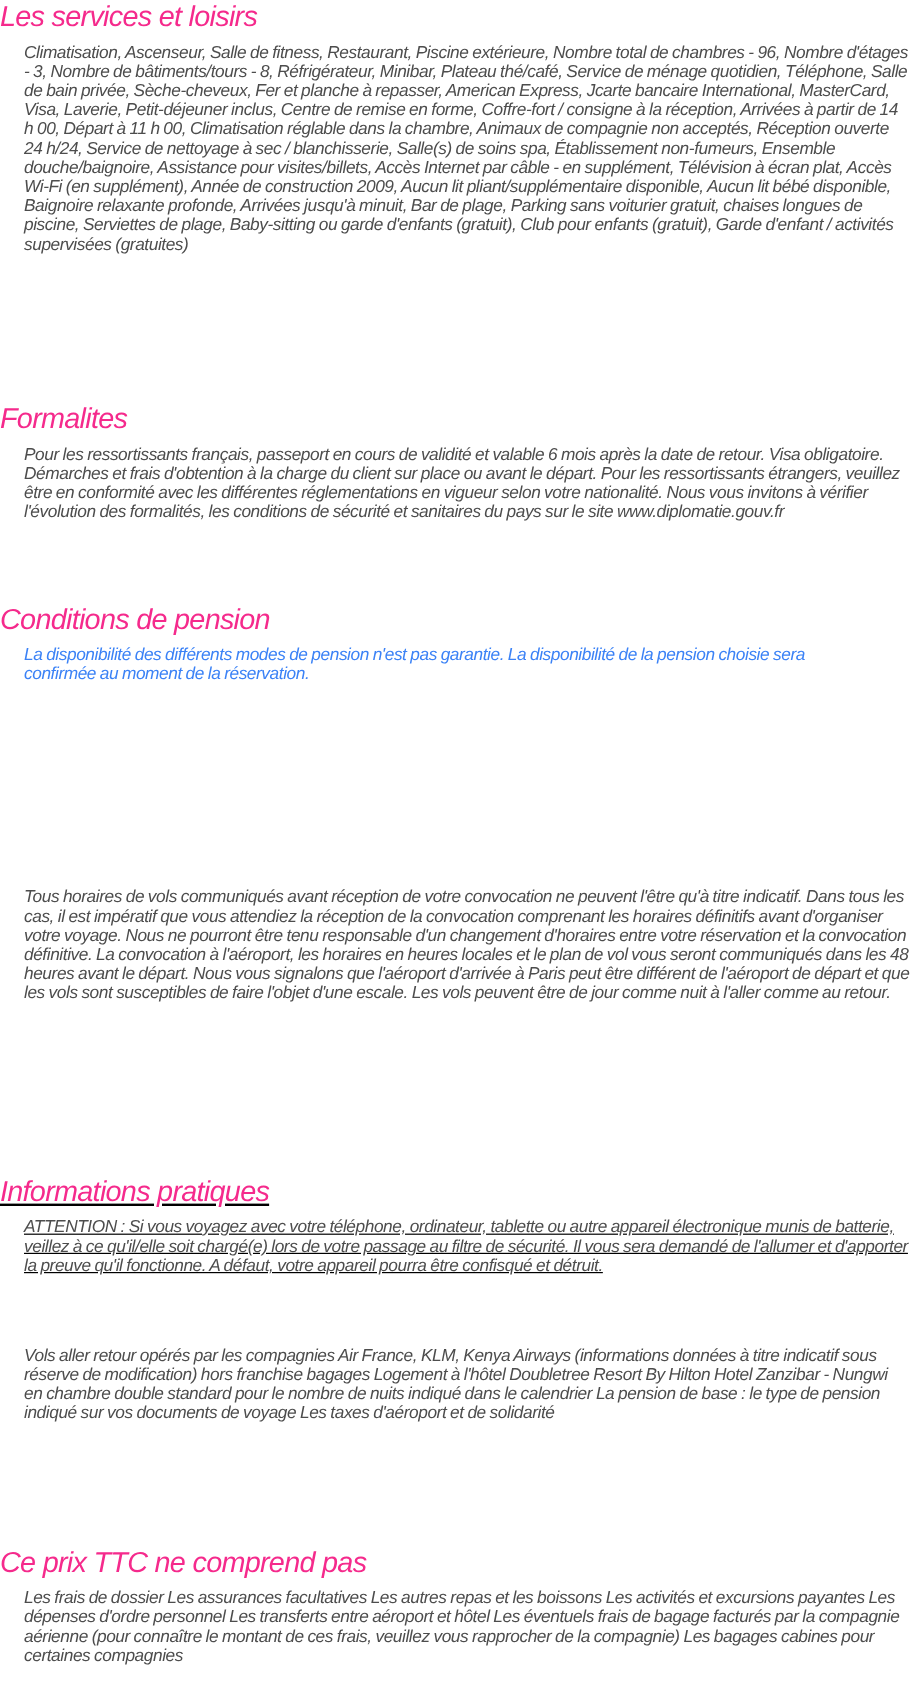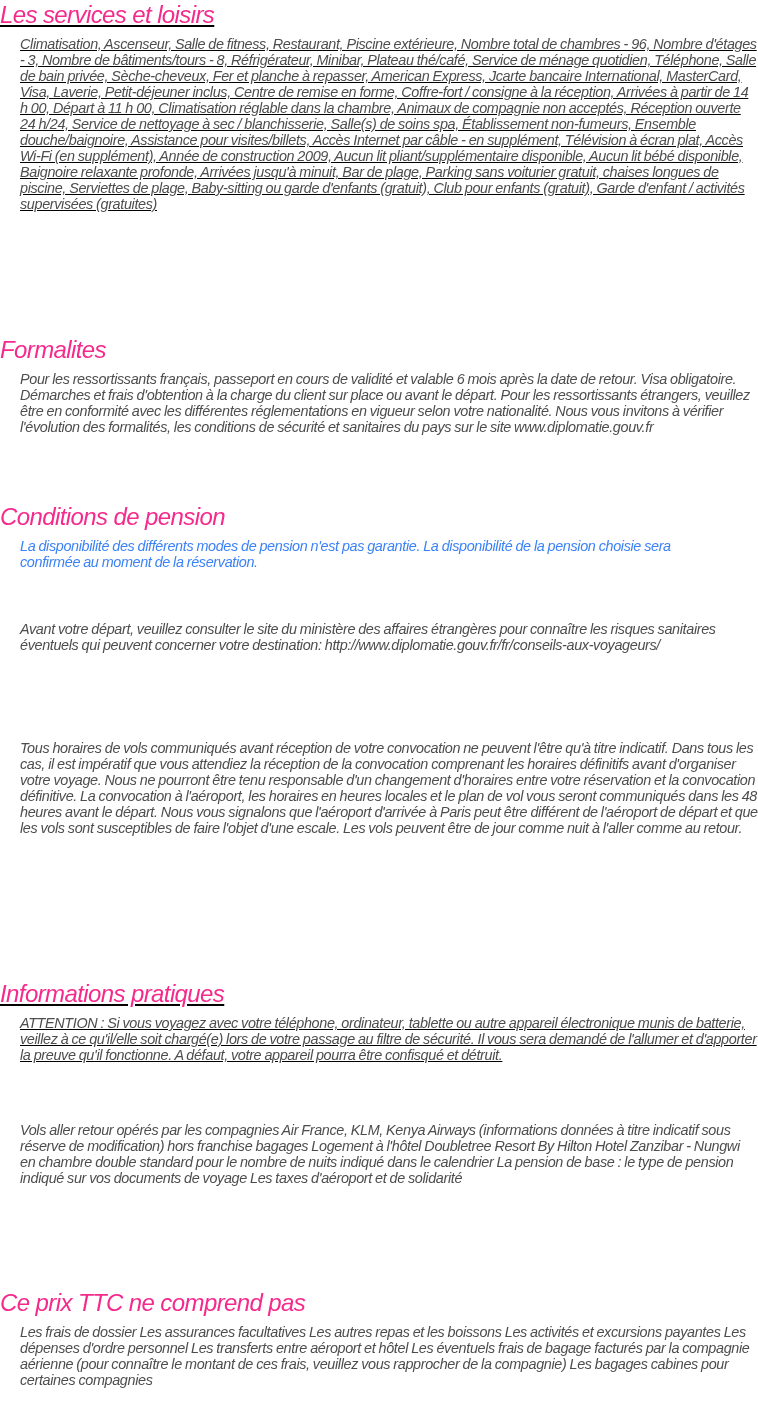--- a/index.html
+++ b/index.html
@@ -32,21 +32,21 @@
     .section-body {
       font-style: italic;
       color: #4d4d4d;
       font-size: 14.4px;
       line-height: 16px;
       letter-spacing: -0.35px;
       margin: 0;
       word-spacing: -0.5px;
       padding-left: 20px;
     }
-    #s0 { position: absolute; top: 0px; left: 0; width: 758px; text-decoration: underline; }
+    #s0 { position: absolute; top: 0px; left: 0; width: 758px; }
     #s1 { position: absolute; top: 335px; left: 0; width: 758px; }
     #s2 { position: absolute; top: 502px; left: 0; width: 682px; }
     #s3 { position: absolute; top: 621px; left: 0; width: 758px; }
     #s4 { position: absolute; top: 740px; left: 0; width: 758px; }
     #s5 { position: absolute; top: 979px; left: 0; width: 758px; text-decoration: underline; }
     #s6 { position: absolute; top: 1122px; left: 0; width: 758px; }
     #s7 { position: absolute; top: 1288px; left: 0; width: 758px; }
   </style>
 </head>
 <body>
@@ -62,21 +62,20 @@
     <h2 class="section-title" style="color: rgb(245, 42, 140);">Formalites</h2>
     <p class="section-body" style="color: rgb(77, 77, 77);">Pour les ressortissants français, passeport en cours de validité et valable 6 mois après la date de retour. Visa obligatoire. Démarches et frais d'obtention à la charge du client sur place ou avant le départ. Pour les ressortissants étrangers, veuillez être en conformité avec les différentes réglementations en vigueur selon votre nationalité. Nous vous invitons à vérifier l'évolution des formalités, les conditions de sécurité et sanitaires du pays sur le site www.diplomatie.gouv.fr</p>
   </section>
 
   <section id="s2" class="section">
     <h2 class="section-title" style="color: rgb(245, 42, 140);">Conditions de pension</h2>
     <p class="section-body" style="color: #3b82f6;">La disponibilité des différents modes de pension n'est pas garantie. La disponibilité de la pension choisie sera confirmée au moment de la réservation.</p>
   </section>
 
   <section id="s3" class="section">
-    <p class="section-body" style="color: rgb(77, 77, 77);">Avant votre départ, veuillez consulter le site du ministère des affaires étrangères pour connaître les risques sanitaires éventuels qui peuvent concerner votre destination: http://www.diplomatie.gouv.fr/fr/conseils-aux-voyageurs/</p>
   </section>
 
   <section id="s4" class="section">
     <p class="section-body" style="color: rgb(77, 77, 77);">Tous horaires de vols communiqués avant réception de votre convocation ne peuvent l'être qu'à titre indicatif. Dans tous les cas, il est impératif que vous attendiez la réception de la convocation comprenant les horaires définitifs avant d'organiser votre voyage. Nous ne pourront être tenu responsable d'un changement d'horaires entre votre réservation et la convocation définitive. La convocation à l'aéroport, les horaires en heures locales et le plan de vol vous seront communiqués dans les 48 heures avant le départ. Nous vous signalons que l'aéroport d'arrivée à Paris peut être différent de l'aéroport de départ et que les vols sont susceptibles de faire l'objet d'une escale. Les vols peuvent être de jour comme nuit à l'aller comme au retour.</p>
   </section>
 
   <section id="s5" class="section">
     <h2 class="section-title" style="color: rgb(245, 42, 140);">Informations pratiques</h2>
     <p class="section-body" style="color: rgb(77, 77, 77);">ATTENTION : Si vous voyagez avec votre téléphone, ordinateur, tablette ou autre appareil électronique munis de batterie, veillez à ce qu'il/elle soit chargé(e) lors de votre passage au filtre de sécurité. Il vous sera demandé de l'allumer et d'apporter la preuve qu'il fonctionne. A défaut, votre appareil pourra être confisqué et détruit.</p>
   </section>

